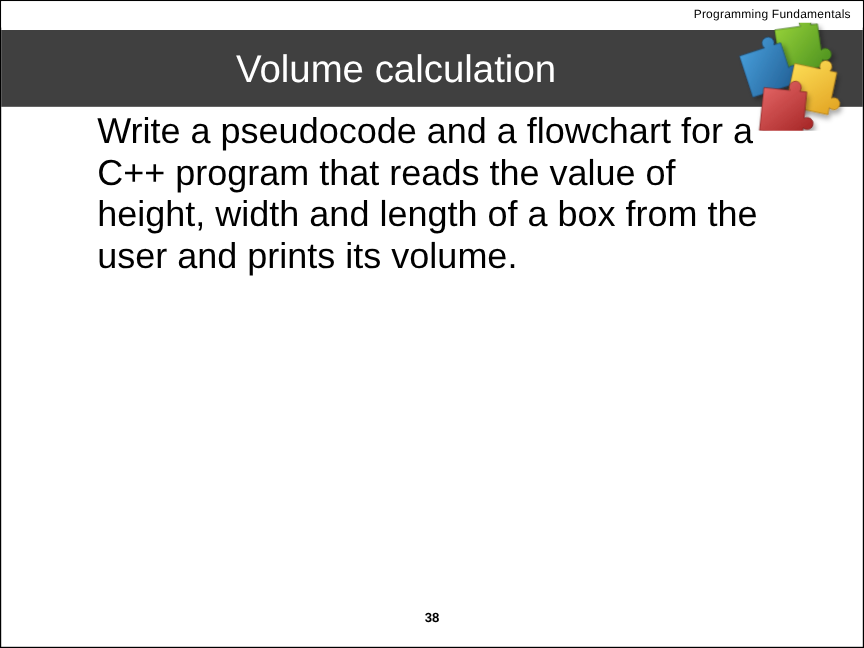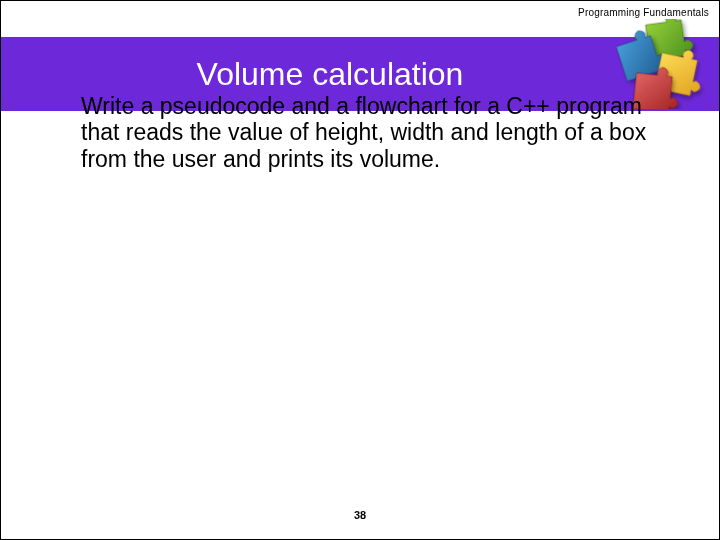--- a/index.html
+++ b/index.html
@@ -8,36 +8,36 @@
     width: 720px; height: 540px; position: relative;
     border: 1px solid #000;
   }
   .top-strip {
     position: absolute; top: 0; left: 0; right: 0; height: 22px;
     background: #fff; display: flex; justify-content: flex-end; align-items: center;
     padding-right: 10px;
   }
   .course-label { font-size: 10px; color: #000; letter-spacing: 0.2px; }
   .title-bar {
-    position: absolute; top: 36px; left: 0; right: 0; height: 74px;
-    background: #6d28d9;
+    position: absolute; top: 24px; left: 0; right: 0; height: 64px;
+    background: #404040;
     display: flex; align-items: center; justify-content: center;
   }
   .title-text {
     color: #fff; font-size: 32px; font-weight: 400;
     margin-left: -60px;
   }
   .puzzle {
     position: absolute; top: 18px; right: 12px; width: 110px; height: 90px;
   }
   .body-area {
     position: absolute; top: 92px; left: 80px; right: 60px;
   }
   .body-text {
-    font-size: 23px; line-height: 1.15; color: #000;
+    font-size: 30px; line-height: 1.15; color: #000;
   }
   .page-number {
     position: absolute; bottom: 18px; left: 0; right: 0;
     text-align: center; font-size: 11px; color: #000; font-weight: bold;
   }
 </style>
 </head>
 <body>
 
 <div class="slide">

